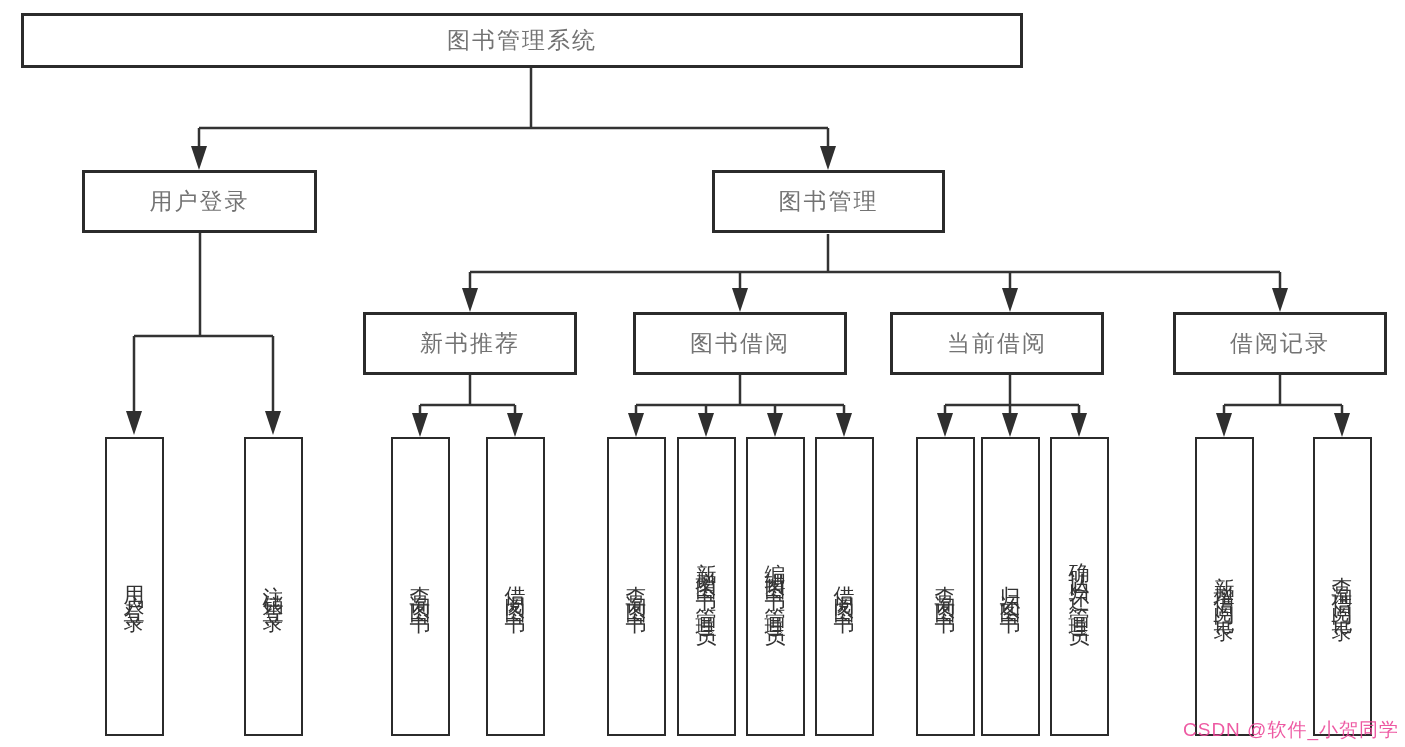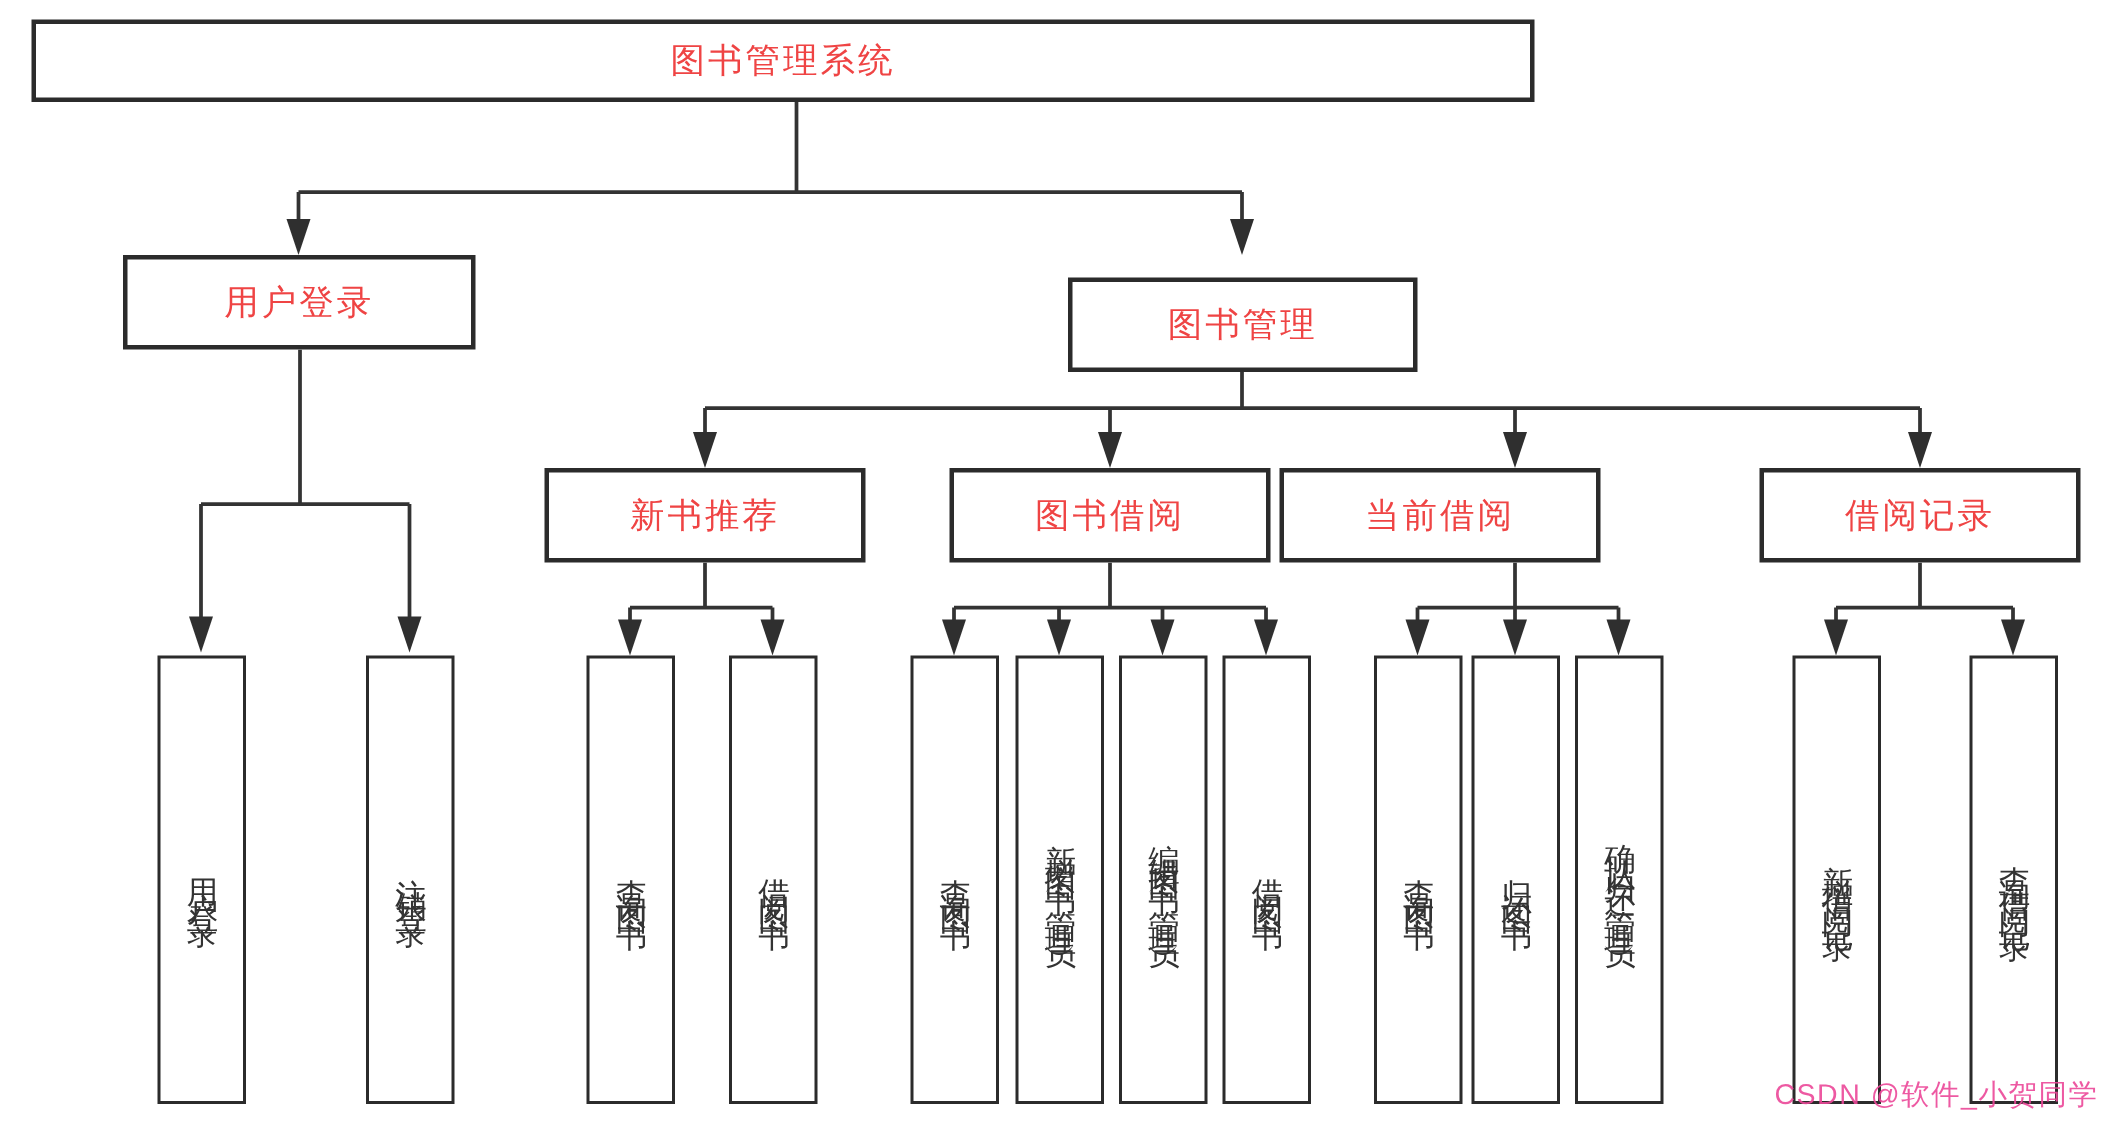--- a/index.html
+++ b/index.html
@@ -22,32 +22,32 @@
     height: 747px;
   }
   .node {
     position: absolute;
     box-sizing: border-box;
     background: #ffffff;
     border: 3px solid #2b2b2b;
     display: flex;
     align-items: center;
     justify-content: center;
-    color: #ef4444;
+    color: #737373;
     font-size: 23px;
     letter-spacing: 2px;
     white-space: nowrap;
   }
   .node.root   { left: 21px;  top: 13px;  width: 1002px; height: 55px; }
   .node.l1a    { left: 82px;  top: 170px; width: 235px;  height: 63px; }
-  .node.l1b    { left: 712px; top: 185px; width: 233px;  height: 63px; }
+  .node.l1b    { left: 712px; top: 170px; width: 233px;  height: 63px; }
   .node.l2     { top: 312px;  width: 214px; height: 63px; }
   .node.l2a    { left: 363px; }
   .node.l2b    { left: 633px; }
-  .node.l2c    { left: 853px; }
+  .node.l2c    { left: 890px; }
   .node.l2d    { left: 1173px; }
   .leaf {
     position: absolute;
     box-sizing: border-box;
     top: 437px;
     width: 59px;
     height: 299px;
     background: #ffffff;
     border: 2.5px solid #2b2b2b;
     display: flex;

